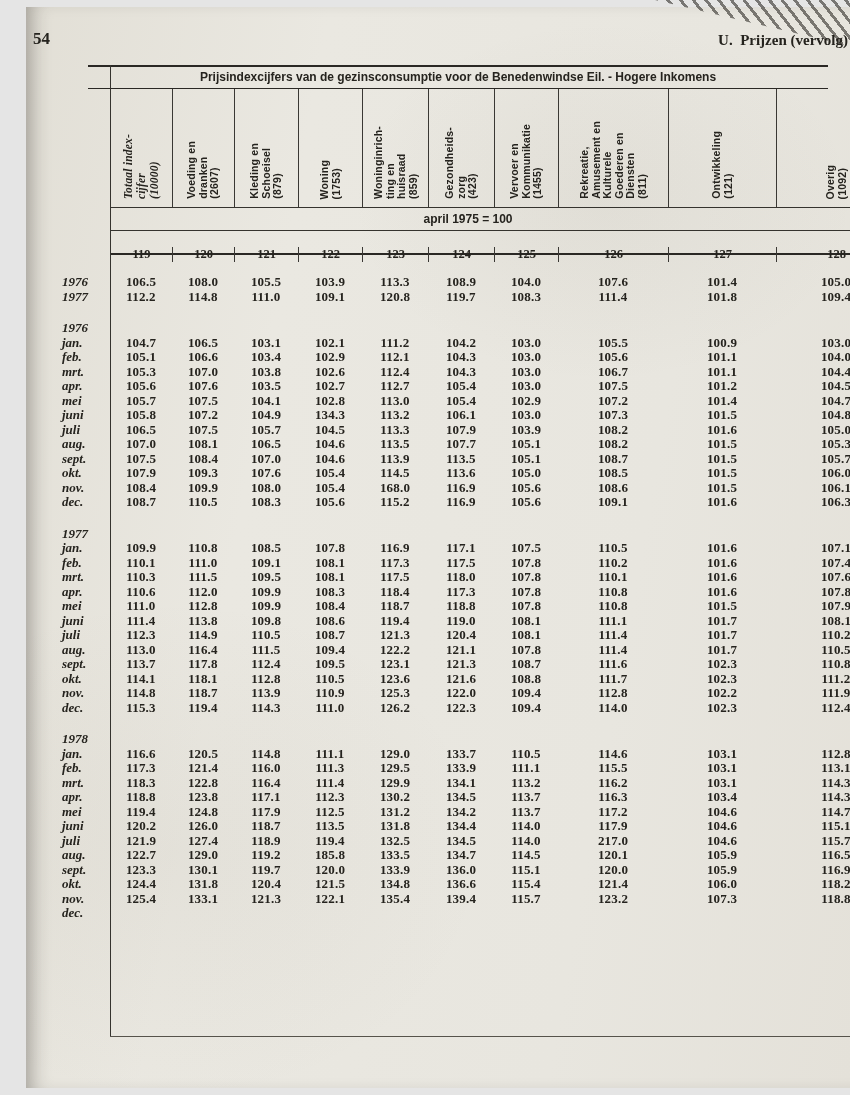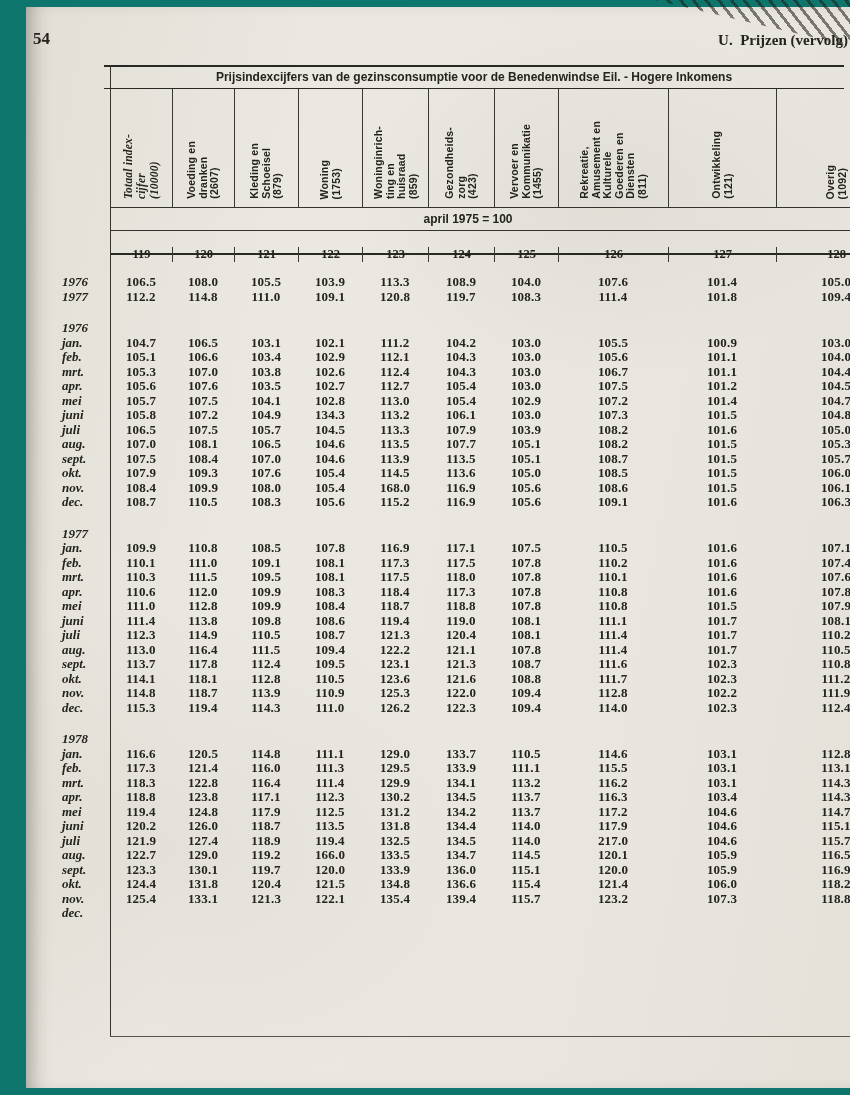--- a/index.html
+++ b/index.html
@@ -1,21 +1,21 @@
 <!DOCTYPE html>
 <html><head>
 <meta charset="utf-8">
 <style>
   * { box-sizing: border-box; }
   html,body { margin:0; padding:0; }
   body { background:#0d0c0a; font-family:"Liberation Serif", serif; }
 
   .scan {
     position:relative; width:850px; height:1095px;
-    background:#0f766e; overflow:hidden;
+    background:#e5e5e5; overflow:hidden;
   }
   .paper {
     position:absolute; left:26px; top:7px; width:824px; height:1081px;
     background:
       radial-gradient(ellipse 420px 300px at 70% 18%, rgba(120,110,90,.07), transparent 60%),
       radial-gradient(ellipse 520px 420px at 18% 78%, rgba(120,110,90,.06), transparent 60%),
       linear-gradient(100deg, #e2dfd6, #eae8e1 30%, #e8e6df 70%, #e4e1d9);
     box-shadow: inset 16px 0 20px -12px rgba(40,35,28,.38);
     overflow:hidden;
     color:#25231e;
@@ -43,21 +43,21 @@
   .vline {
     position:absolute; left:54px; top:0; width:1px; height:972px;
     background:#35332e;
   }
   .bottomrule {
     position:absolute; left:54px; top:971px; width:740px; height:1px;
     background:#56534b;
   }
 
   .title-row {
-    margin-left:48px; width:740px;
+    margin-left:32px; width:740px;
     border-top:2px solid #2a2824; border-bottom:1px solid #2a2824;
     text-align:center; padding:4px 0 5px;
     font:bold 12px/12px "Liberation Sans", sans-serif;
   }
   .header-labels-row {
     display:grid; grid-template-columns: var(--cols); height:118px;
   }
   .hcell {
     border-left:1px solid #3a3834;
     display:flex; align-items:flex-end; justify-content:center;
@@ -639,21 +639,21 @@
               <div class="tval">114.0</div>
               <div class="tval">217.0</div>
               <div class="tval">104.6</div>
               <div class="tval">115.7</div>
             </div>
             <div class="trow">
               <div class="tlabel">aug.</div>
               <div class="tval">122.7</div>
               <div class="tval">129.0</div>
               <div class="tval">119.2</div>
-              <div class="tval">166.0</div>
+              <div class="tval">185.8</div>
               <div class="tval">133.5</div>
               <div class="tval">134.7</div>
               <div class="tval">114.5</div>
               <div class="tval">120.1</div>
               <div class="tval">105.9</div>
               <div class="tval">116.5</div>
             </div>
             <div class="trow">
               <div class="tlabel">sept.</div>
               <div class="tval">123.3</div>

